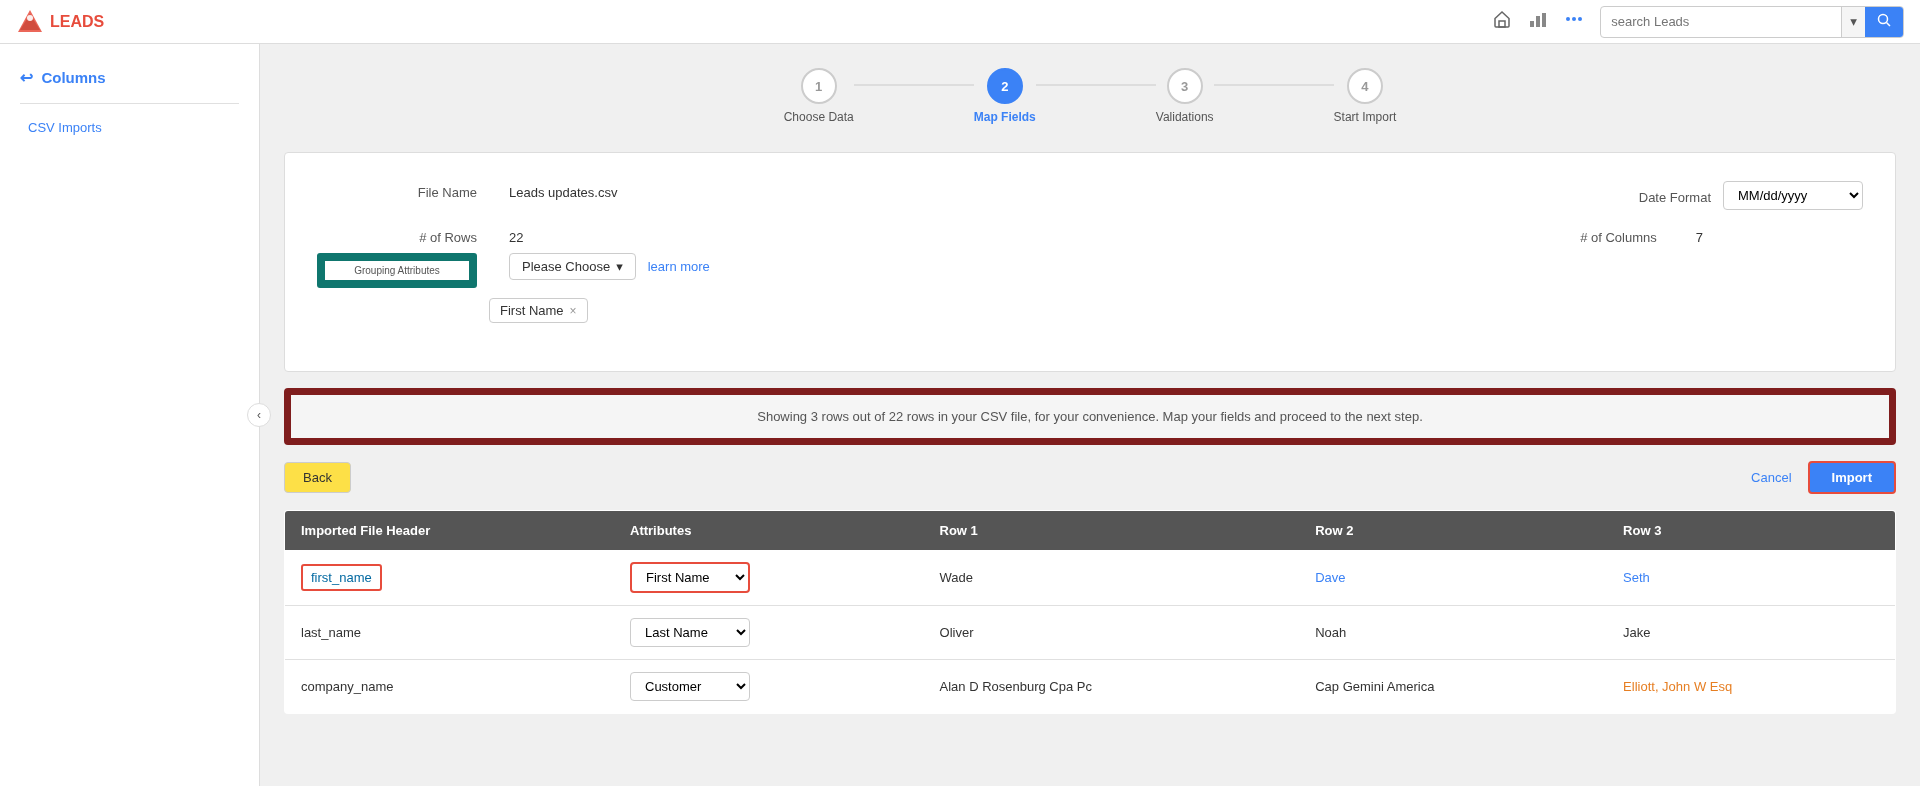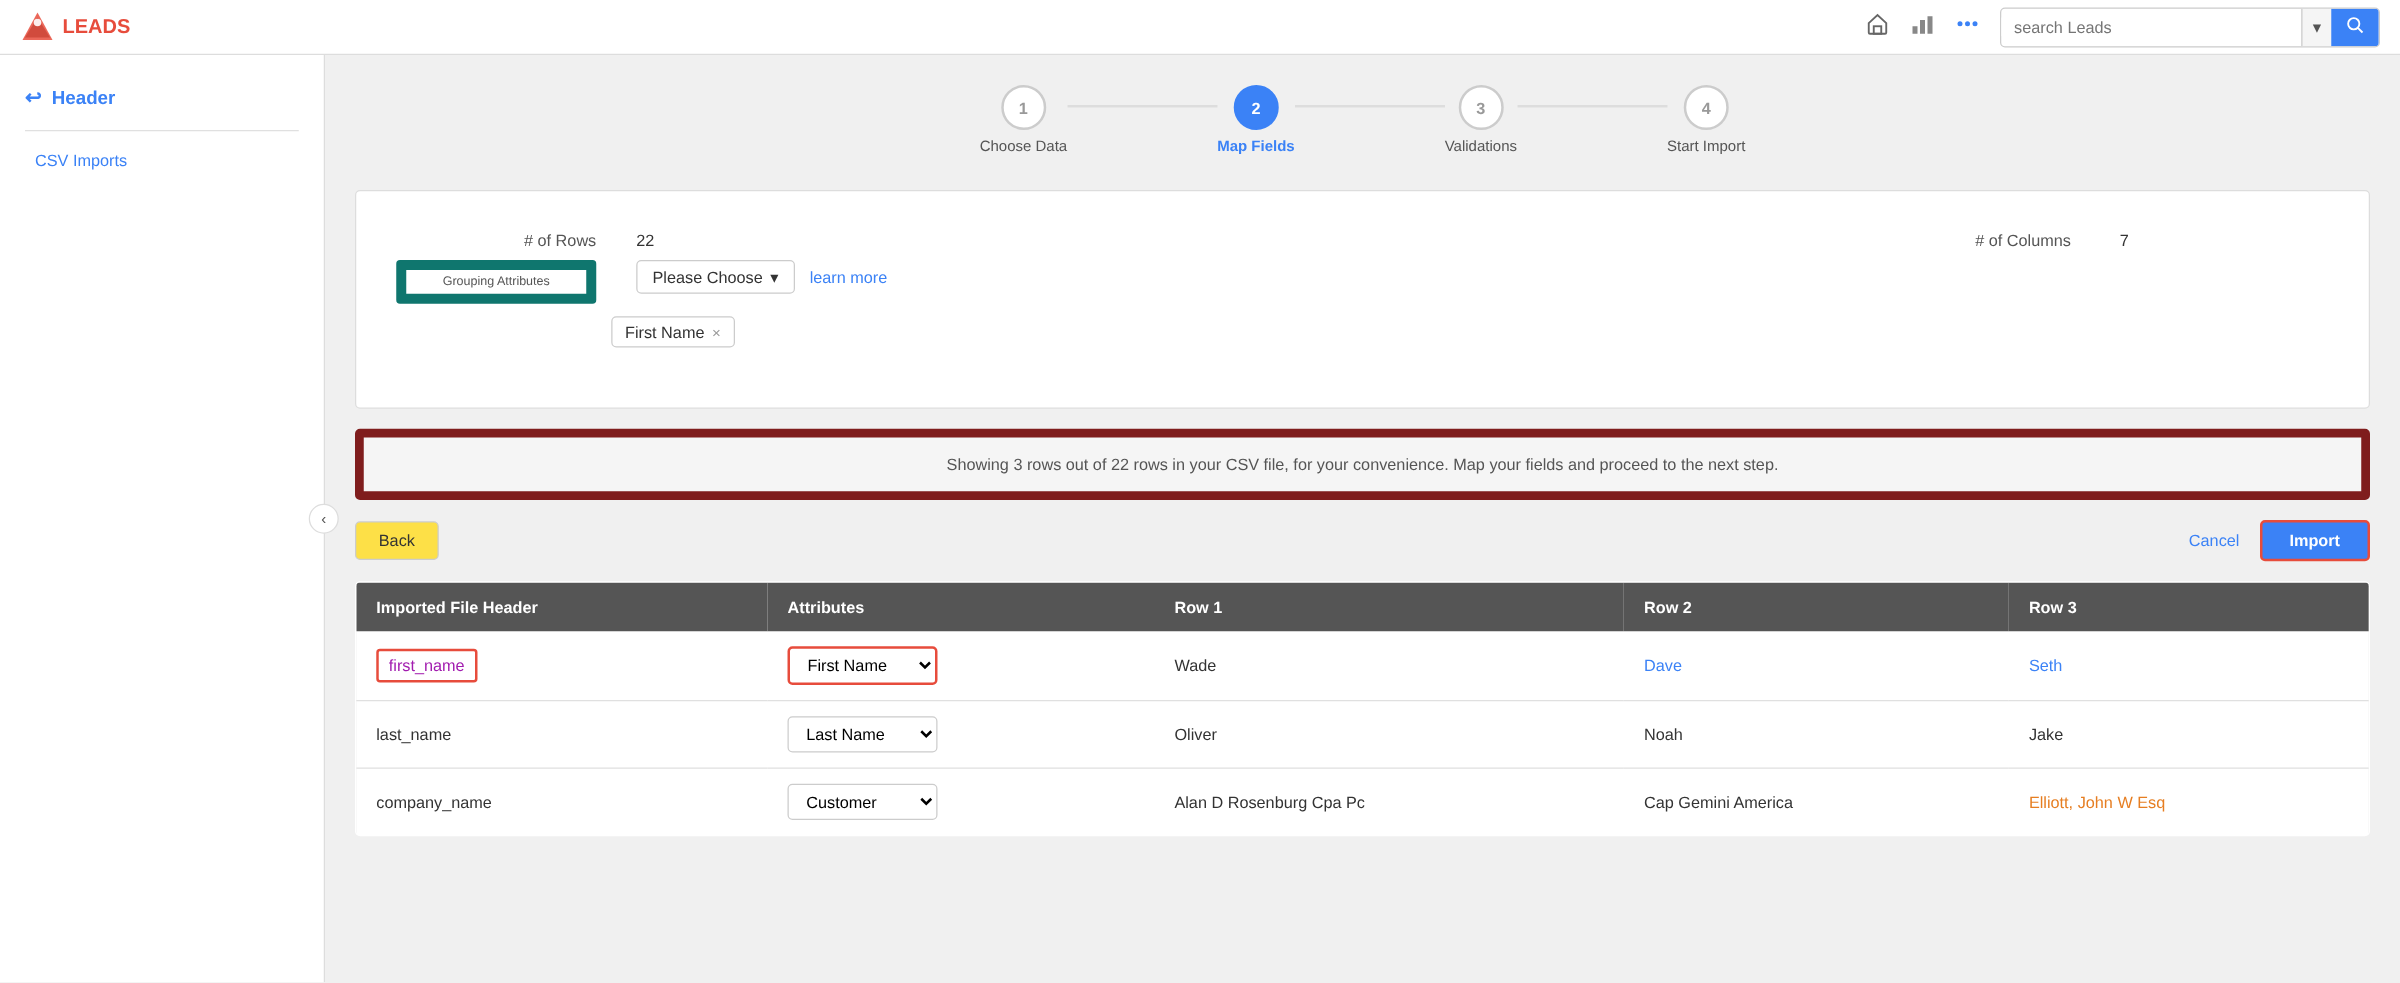--- a/index.html
+++ b/index.html
@@ -362,21 +362,21 @@
     .data-table td {
       padding: 12px 16px;
       font-size: 13px;
       vertical-align: middle;
     }
     .cell-highlighted {
       border: 2px solid #e74c3c;
       border-radius: 3px;
       padding: 4px 8px;
       display: inline-block;
-      color: #a21caf;
+      color: #0369a1;
     }
     .cell-orange { color: #e67e22; }
     .cell-blue { color: #3b82f6; }
 
     .attr-select {
       padding: 5px 10px;
       border: 1px solid #ccc;
       border-radius: 4px;
       background: #fff;
       font-size: 13px;
@@ -448,21 +448,21 @@
       </button>
     </div>
   </div>
 </div>
 
 <div class="layout">
 
   <div class="sidebar">
     <div class="sidebar-title">
       <span style="font-size:16px;">↩</span>
-      <span>Header</span>
+      <span>Columns</span>
     </div>
     <hr class="sidebar-divider">
     <div class="sidebar-item">
       <span>CSV Imports</span>
     </div>
     <div class="sidebar-toggle">‹</div>
   </div>
 
   <div class="main-content">
 
@@ -491,20 +491,34 @@
       <div class="step">
         <div class="step-circle">
           <span>4</span>
         </div>
         <span class="step-label">Start Import</span>
       </div>
     </div>
 
     <div class="card">
 
+      <div style="display:flex; justify-content: space-between; margin-bottom:16px;">
+        <div class="field-row" style="margin-bottom:0;">
+          <span class="field-label">File Name</span>
+          <span class="field-value" style="margin-left:12px;">Leads updates.csv</span>
+        </div>
+        <div style="display:flex; align-items:center; gap:12px;">
+          <span class="field-label">Date Format</span>
+          <select class="date-format-select">
+            <option>MM/dd/yyyy</option>
+            <option>dd/MM/yyyy</option>
+            <option>yyyy-MM-dd</option>
+          </select>
+        </div>
+      </div>
 
       <div style="display:flex; justify-content: space-between; margin-bottom:8px;align-items:flex-end;">
         <div class="field-row" style="margin-bottom:0;">
           <span class="field-label"># of Rows</span>
           <span class="field-value" style="margin-left:12px;">22</span>
         </div>
         <div style="display:flex; align-items:center; gap:27px; padding-right:160px;">
           <span class="field-label"># of Columns</span>
           <span class="field-value" style="margin-left:12px;">7</span>
         </div>

